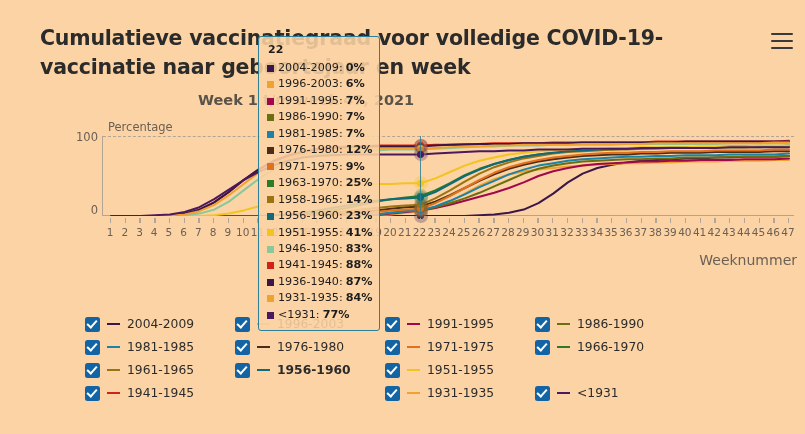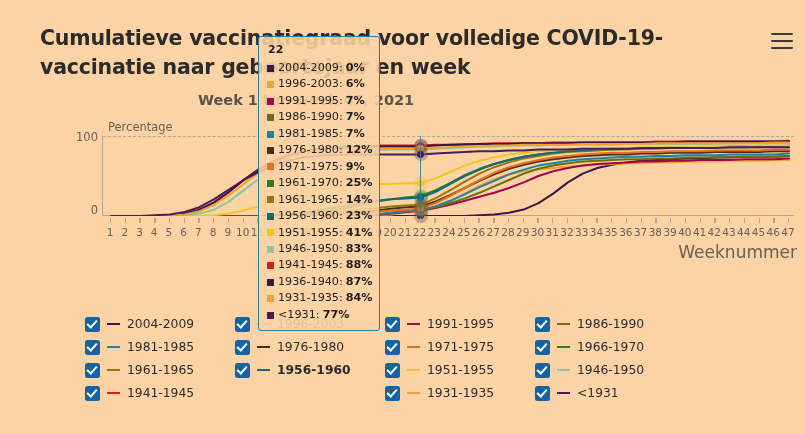--- a/index.html
+++ b/index.html
@@ -53,21 +53,21 @@
   .plot svg{position:absolute;left:0;top:0;width:692px;height:80px;display:block;}
   .xticks{
     position:absolute;left:58px;top:110px;width:692px;height:26px;
   }
   .xt{
     position:absolute;top:8px;font-size:10.5px;color:#6b6055;
     transform:translateX(-50%);white-space:nowrap;
   }
   .xtmark{position:absolute;top:0;width:1.3px;height:5px;background:#b2a595;}
   .xaxislabel{
-    position:absolute;right:52px;top:134px;font-size:17px;color:#6b6055;
+    position:absolute;right:52px;top:144px;font-size:14px;color:#6b6055;
   }
 
   
   .hl{position:absolute;border-radius:50%;pointer-events:none;}
 
   
   .tooltip{
     position:absolute;left:258px;top:36px;width:122px;
     background:rgba(252,211,164,0.88);
     border:1.4px solid #2c7f96;
@@ -315,26 +315,26 @@
           <span class="tt-name">1976-1980:</span>
           <span class="tt-val">12%</span>
         </div>
         <div class="tt-row">
           <span class="tt-sq" style="background: rgb(226, 113, 29);"></span>
           <span class="tt-name">1971-1975:</span>
           <span class="tt-val">9%</span>
         </div>
         <div class="tt-row">
           <span class="tt-sq" style="background: rgb(47, 122, 39);"></span>
-          <span class="tt-name">1961-1970:</span>
+          <span class="tt-name">1963-1970:</span>
           <span class="tt-val">25%</span>
         </div>
         <div class="tt-row">
           <span class="tt-sq" style="background: rgb(154, 115, 19);"></span>
-          <span class="tt-name">1961-1965:</span>
+          <span class="tt-name">1958-1965:</span>
           <span class="tt-val">14%</span>
         </div>
         <div class="tt-row">
           <span class="tt-sq" style="background: rgb(15, 107, 120);"></span>
           <span class="tt-name">1956-1960:</span>
           <span class="tt-val">23%</span>
         </div>
         <div class="tt-row">
           <span class="tt-sq" style="background: rgb(242, 196, 29);"></span>
           <span class="tt-name">1951-1955:</span>
@@ -417,25 +417,20 @@
       <div class="lg-item" style="left: 235px; top: 54px; font-weight: bold;">
         <div class="cb" style="background: rgb(19, 100, 164);"></div>
         <div class="lg-dash" style="border-top-color: rgb(15, 107, 120);"></div>
         <span class="lg-txt">1956-1960</span>
       </div>
       <div class="lg-item" style="left: 385px; top: 54px;">
         <div class="cb" style="background: rgb(19, 100, 164);"></div>
         <div class="lg-dash" style="border-top-color: rgb(242, 196, 29);"></div>
         <span class="lg-txt">1951-1955</span>
       </div>
-      <div class="lg-item" style="left: 535px; top: 54px;">
-        <div class="cb" style="background: rgb(19, 100, 164);"></div>
-        <div class="lg-dash" style="border-top-color: rgb(138, 199, 154);"></div>
-        <span class="lg-txt">1946-1950</span>
-      </div>
       <div class="lg-item" style="left: 85px; top: 77px;">
         <div class="cb" style="background: rgb(19, 100, 164);"></div>
         <div class="lg-dash" style="border-top-color: rgb(207, 35, 24);"></div>
         <span class="lg-txt">1941-1945</span>
       </div>
       <div class="lg-item" style="left: 385px; top: 77px; justify-content: flex-end;">
         <div class="cb" style="background: rgb(19, 100, 164);"></div>
         <div class="lg-dash" style="border-top-color: rgb(240, 162, 46);"></div>
         <span class="lg-txt">1931-1935</span>
       </div>

